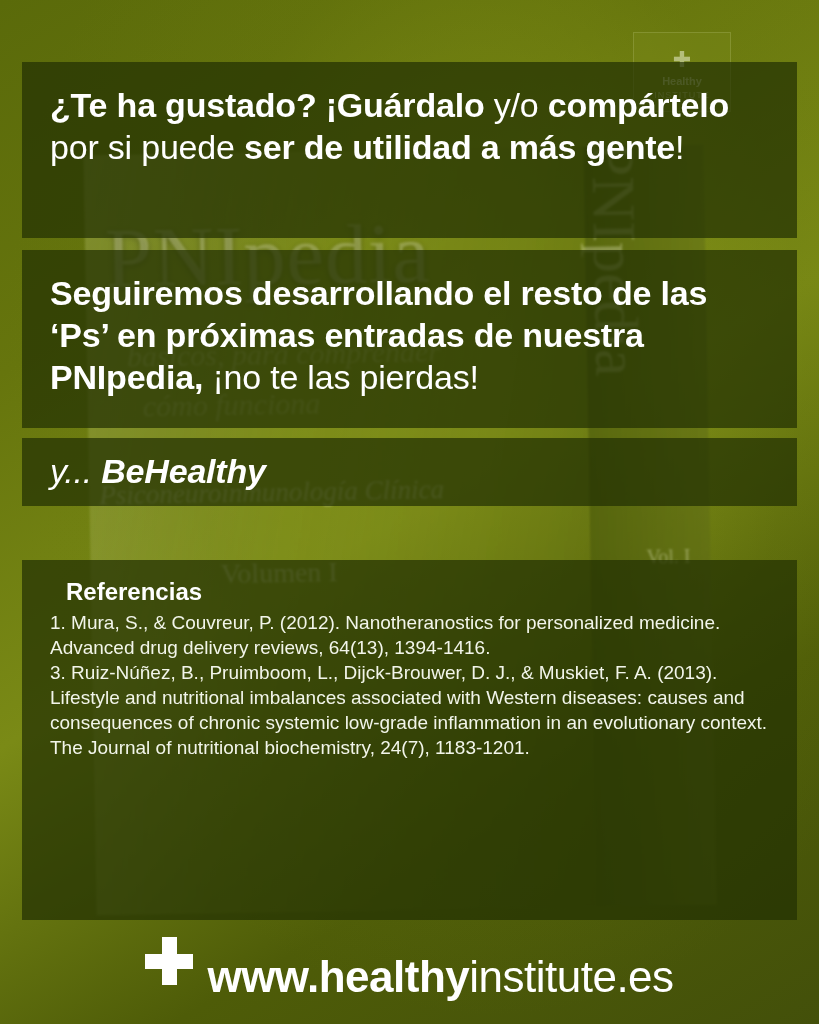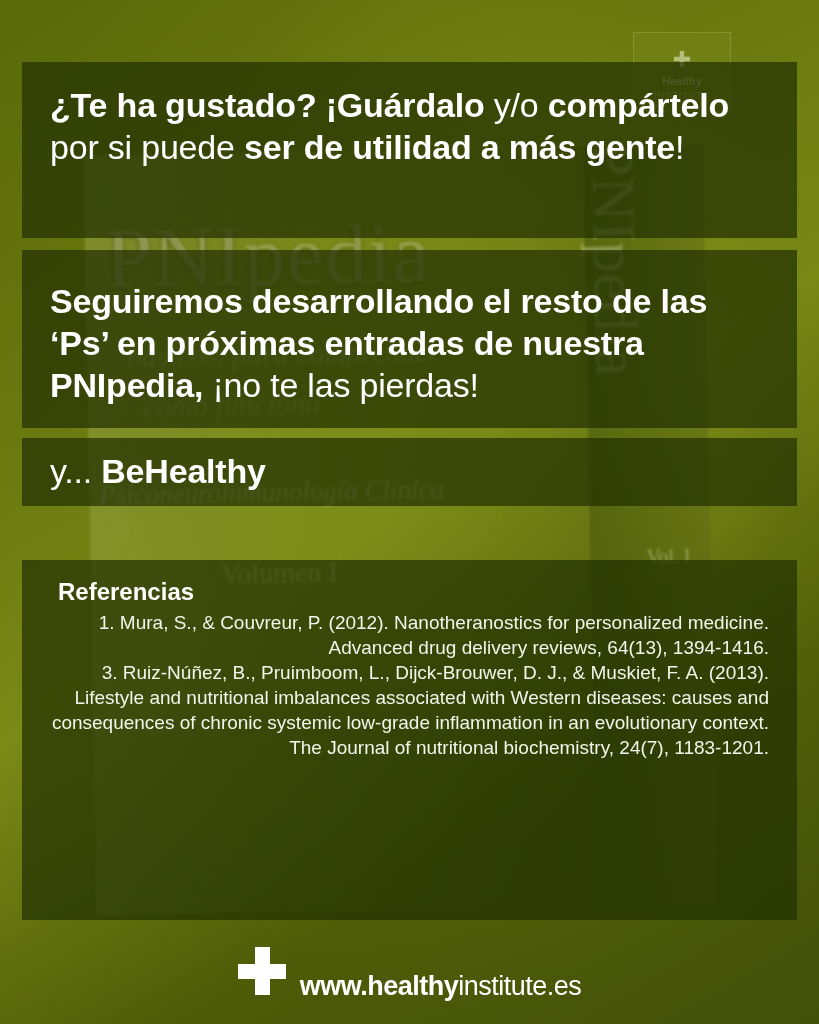--- a/index.html
+++ b/index.html
@@ -155,36 +155,35 @@
   .panel-text {
     color: #ffffff;
     font-size: 34px;
     line-height: 1.24;
     letter-spacing: -0.2px;
   }
   .b { font-weight: bold; }
   .l { font-weight: normal; }
 
   #panel-1 { left: 22px; top: 62px; width: 775px; height: 176px; padding: 22px 28px; }
-  #panel-2 { left: 22px; top: 250px; width: 775px; height: 178px; padding: 30px 28px; }
-  #panel-3 { left: 22px; top: 438px; width: 775px; height: 68px; padding: 12px 28px; }
+  #panel-2 { left: 22px; top: 250px; width: 775px; height: 178px; padding: 22px 28px; }
+  #panel-3 { left: 22px; top: 438px; width: 775px; height: 68px; padding: 12px 28px; font-style: italic; }
   #panel-refs { left: 22px; top: 560px; width: 775px; height: 360px; padding: 18px 28px 18px 28px; }
 
   .refs-title {
     color: #ffffff;
     font-weight: bold;
     font-size: 24px;
-    margin: 0 0 4px 8px;
+    margin: 0 0 4px 16px;
   }
   .ref-item {
     color: #f2f5ea;
     font-size: 19px;
     line-height: 1.32;
     margin: 0;
-    text-align: right;
   }
 
   .footer {
     position: absolute;
     left: 0;
     right: 0;
     bottom: 22px;
     display: flex;
     align-items: center;
     justify-content: center;
@@ -200,21 +199,21 @@
     background: #ffffff;
   }
   .footer-cross .h {
     left: 0; top: 17px; width: 48px; height: 15px;
   }
   .footer-cross .v {
     left: 17px; top: 0; width: 15px; height: 48px;
   }
   .footer-text {
     color: #ffffff;
-    font-size: 27px;
+    font-size: 44px;
     letter-spacing: -0.5px;
     margin-top: 32px;
   }
   .footer-text .s1 { font-weight: bold; }
   .footer-text .s2 { font-weight: normal; }
   .footer-text .s3 { font-weight: normal; }
 </style>
 </head>
 <body>
 

